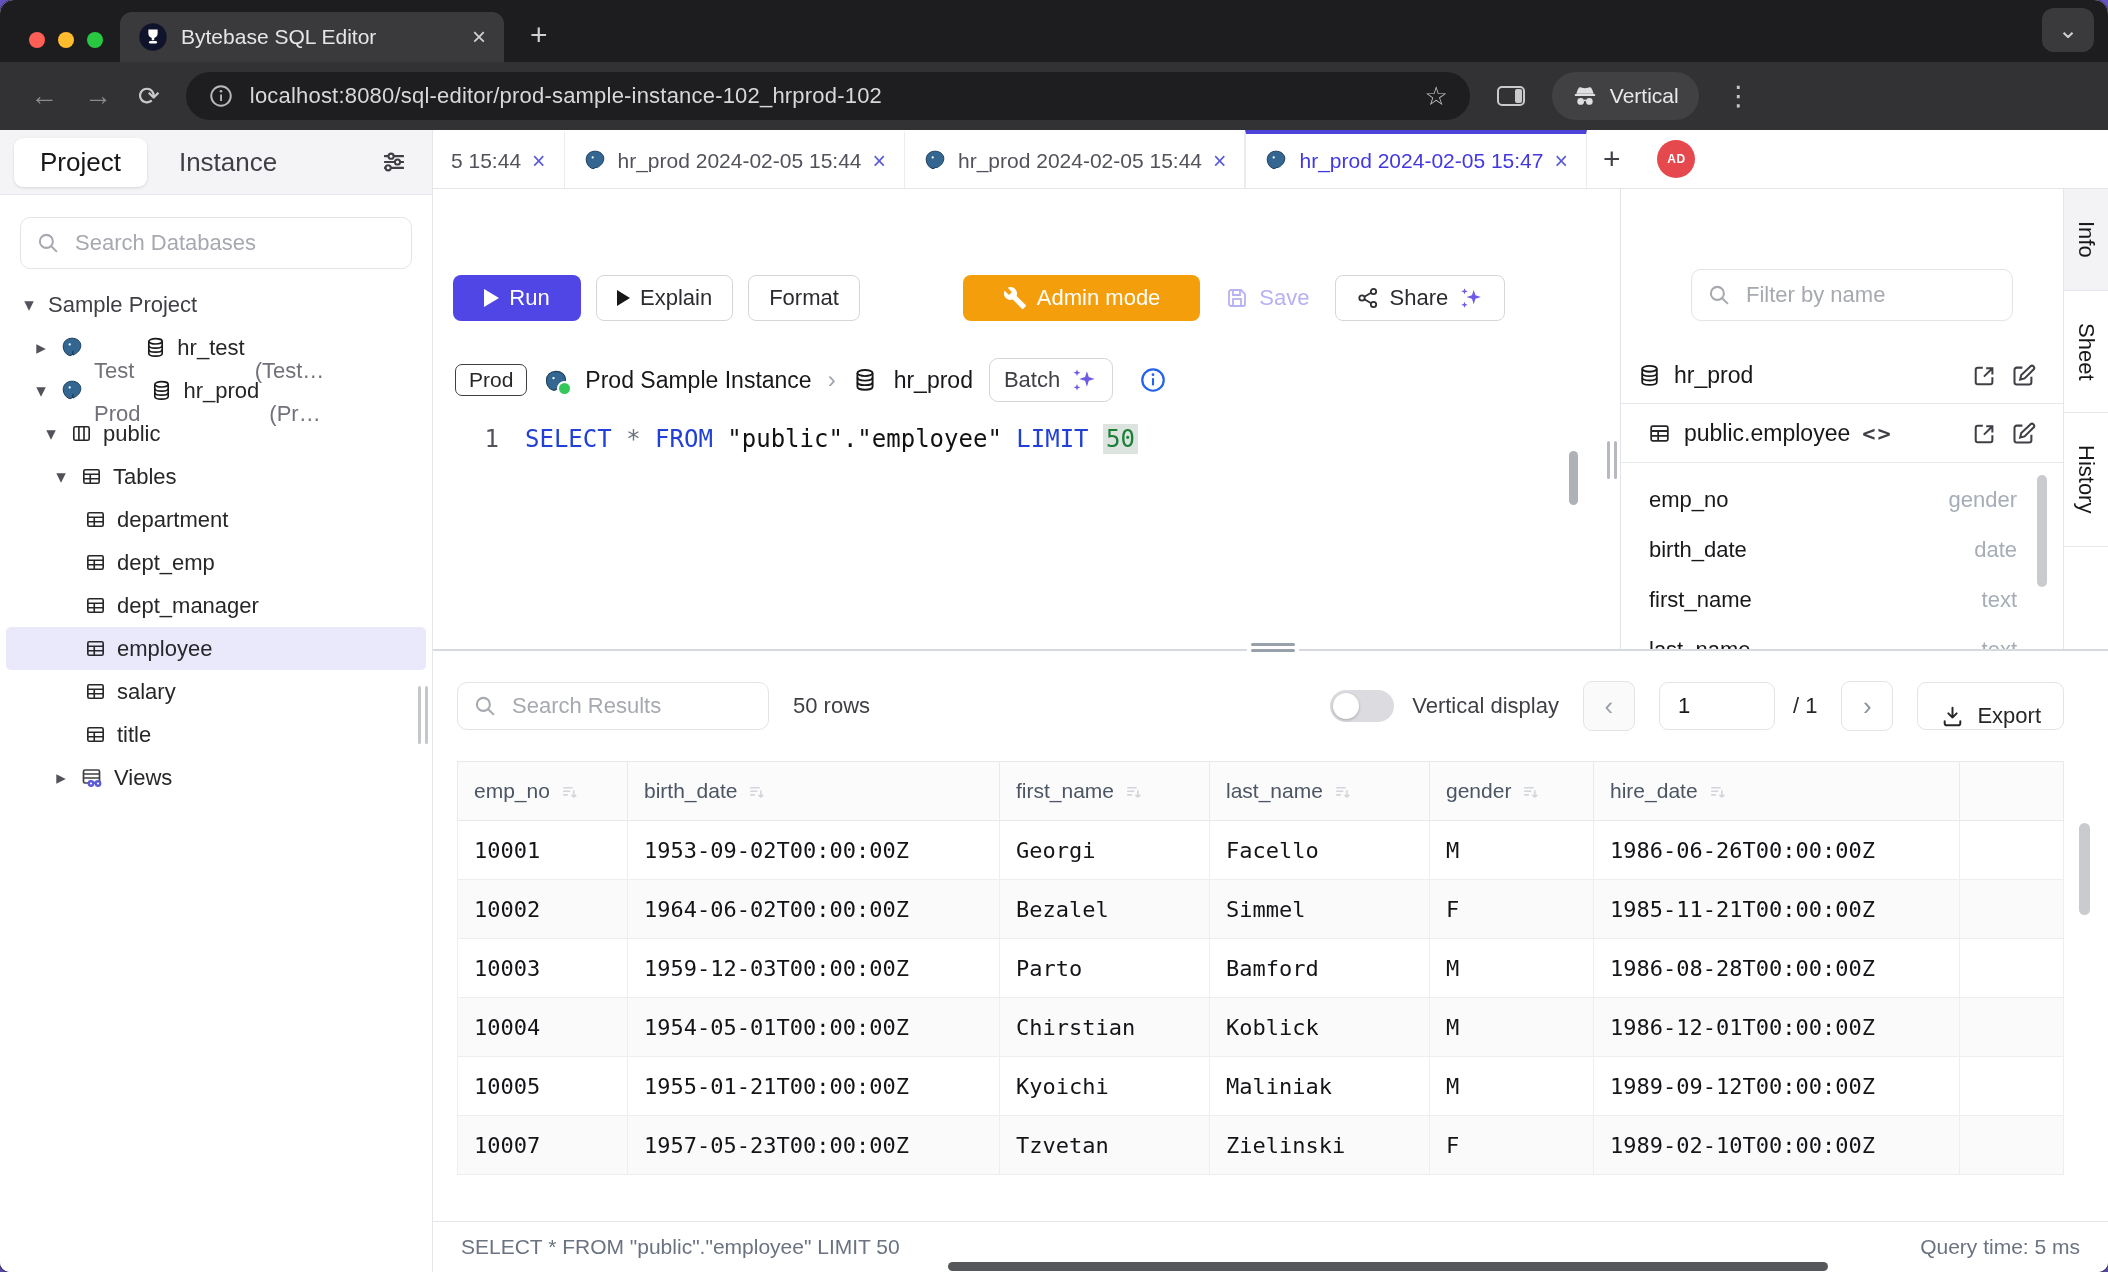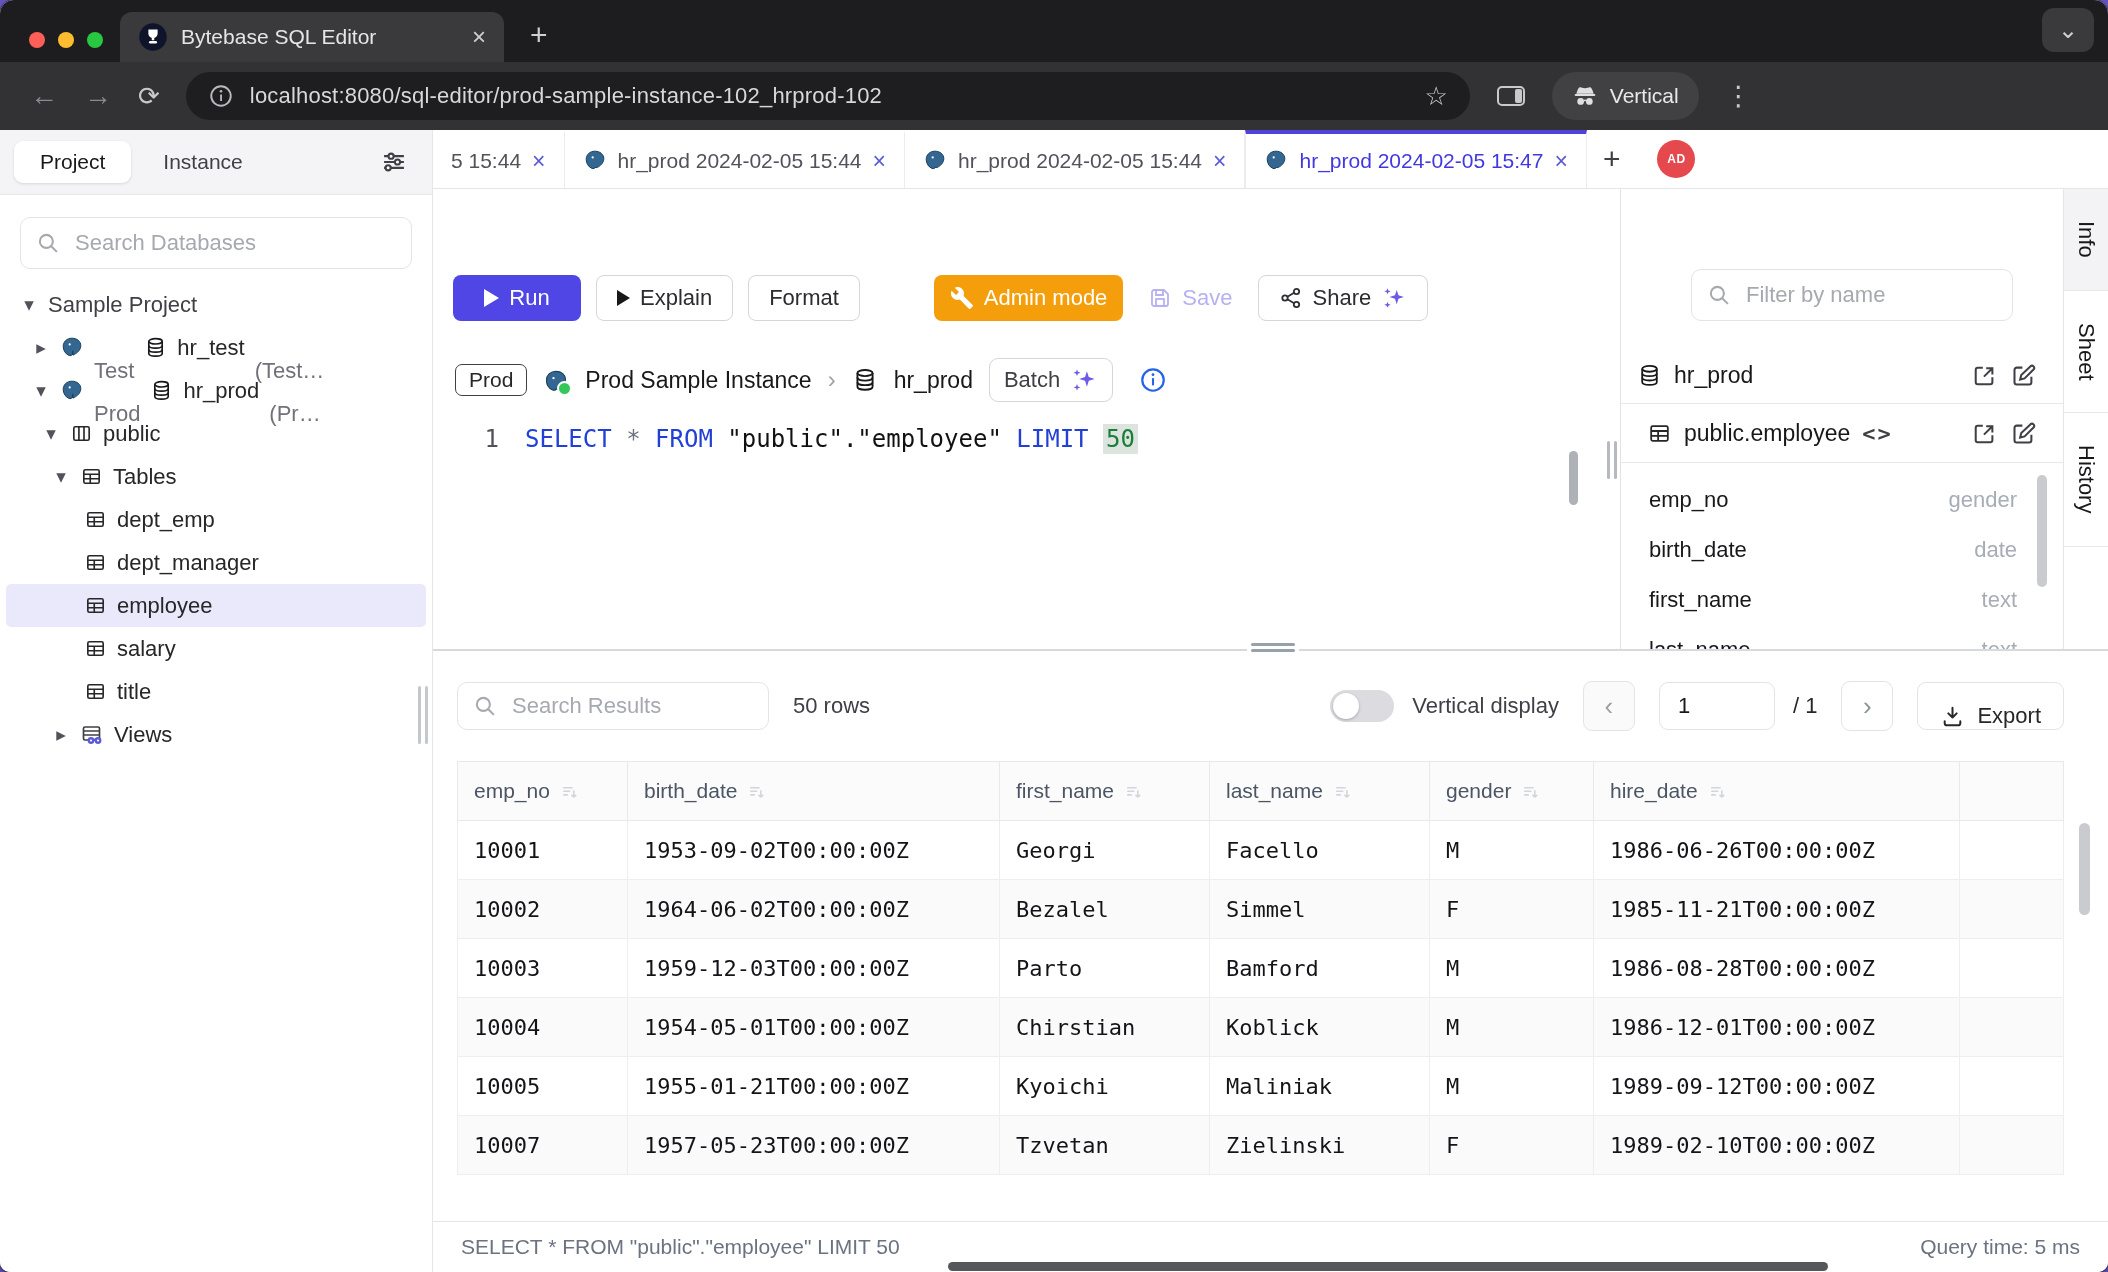--- a/index.html
+++ b/index.html
@@ -32,21 +32,21 @@
          padding:0 20px;color:#e8e8ea;font-size:21px;}
   .dots{color:#c9c9cc;font-size:27px;letter-spacing:1px;}
 
   
   .app{display:flex;height:1142px;background:#fff;position:relative;}
 
   
   .sidebar{width:432px;border-right:1px solid #e4e6ea;display:flex;flex-direction:column;position:relative;}
   .sb-head{height:64px;background:#f4f4f6;border-bottom:1px solid #e7e8ec;display:flex;align-items:center;
            padding:0 14px;gap:6px;}
-  .sb-tab{font-size:21px;color:#3f3f46;padding:9px 26px;border-radius:9px;}
+  .sb-tab{font-size:26px;color:#3f3f46;padding:9px 26px;border-radius:9px;}
   .sb-tab.active{background:#fff;color:#18181b;box-shadow:0 1px 3px rgba(0,0,0,.12);font-weight:500;}
   .sb-tune{margin-left:auto;margin-right:10px;}
   .sb-search{margin:22px 20px 14px;height:50px;border:1.5px solid #e4e4e7;border-radius:10px;
              display:flex;align-items:center;gap:12px;padding:0 14px;}
   .sb-search input{border:none;outline:none;flex:1;font-size:22px;color:#3f3f46;background:transparent;
              font-family:"Liberation Sans",sans-serif;}
   .sb-search input::placeholder{color:#a7a9b0;}
   .tree{font-size:22px;color:#27272a;}
   .trow{height:43px;display:flex;align-items:center;gap:10px;white-space:nowrap;}
   .caret{width:18px;color:#52525b;font-size:19px;text-align:center;flex:none;}
@@ -71,21 +71,21 @@
   
   .upper{height:460px;display:flex;border-bottom:2px solid #d6d9de;position:relative;}
   .h-grip{position:absolute;bottom:-8px;left:calc(50% - 24px);z-index:5;background:#fff;padding:2px 4px;}
   .h-grip i{display:block;width:44px;height:3px;background:#98a0aa;border-radius:2px;margin:3px 0;}
 
   .editor-col{flex:1;display:flex;flex-direction:column;min-width:0;position:relative;}
   .toolbar{height:132px;display:flex;align-items:flex-end;gap:15px;padding:0 20px 28px 20px;}
   .btn{height:46px;border-radius:8px;font-size:22px;display:inline-flex;align-items:center;gap:10px;
        padding:0 20px;border:1.5px solid #d6d6da;background:#fff;color:#2b2b30;}
   .btn-run{background:#4f46e5;border:none;color:#fff;width:128px;justify-content:center;}
-  .btn-admin{background:#f59e0b;border:none;color:#fff;margin-left:59px;padding:0 16px;}
+  .btn-admin{background:#f59e0b;border:none;color:#fff;margin-left:88px;padding:0 40px;}
   .btn-save{border:none;background:transparent;color:#b7b1f2;padding:0 10px;}
   .tri{width:0;height:0;border-style:solid;border-width:9px 0 9px 15px;border-color:transparent transparent transparent #fff;}
   .tri-dark{border-color:transparent transparent transparent #18181b;}
 
   .crumbs{height:62px;display:flex;align-items:center;gap:16px;padding:0 22px;font-size:23px;color:#18181b;}
   .env-chip{border:1.5px solid #3f3f46;border-radius:7px;padding:3px 13px;font-size:21px;color:#27272a;}
   .crumb-sep{color:#9ca3af;font-size:24px;}
   .pgwrap{position:relative;width:26px;height:26px;}
   .pgdot{position:absolute;right:-3px;bottom:-3px;width:11px;height:11px;background:#34c759;border:2px solid #fff;border-radius:50%;}
   .btn-batch{height:44px;border:1.5px solid #d6d6da;border-radius:9px;display:inline-flex;align-items:center;
@@ -288,20 +288,27 @@
             </svg>
           <span>public</span>
         </div>
         <div class="trow" style="padding-left:52px">
           <span class="caret">▾</span>
           <svg class="ic" width="23" height="23" viewBox="0 0 24 24" fill="none" stroke="#27272a" stroke-width="1.7">
               <rect x="4" y="5" width="16" height="14" rx="1.5"></rect>
               <path d="M4 9.6h16M4 14.3h16M10.7 9.6V19"></path>
             </svg>
           <span>Tables</span>
+        </div>
+        <div class="trow" style="padding-left:84px">
+          <svg class="ic" width="23" height="23" viewBox="0 0 24 24" fill="none" stroke="#27272a" stroke-width="1.7">
+              <rect x="4" y="5" width="16" height="14" rx="1.5"></rect>
+              <path d="M4 9.6h16M4 14.3h16M10.7 9.6V19"></path>
+            </svg>
+          <span>department</span>
         </div>
         <div class="trow" style="padding-left:84px">
           <svg class="ic" width="23" height="23" viewBox="0 0 24 24" fill="none" stroke="#27272a" stroke-width="1.7">
               <rect x="4" y="5" width="16" height="14" rx="1.5"></rect>
               <path d="M4 9.6h16M4 14.3h16M10.7 9.6V19"></path>
             </svg>
           <span>dept_emp</span>
         </div>
         <div class="trow" style="padding-left:84px">
           <svg class="ic" width="23" height="23" viewBox="0 0 24 24" fill="none" stroke="#27272a" stroke-width="1.7">

